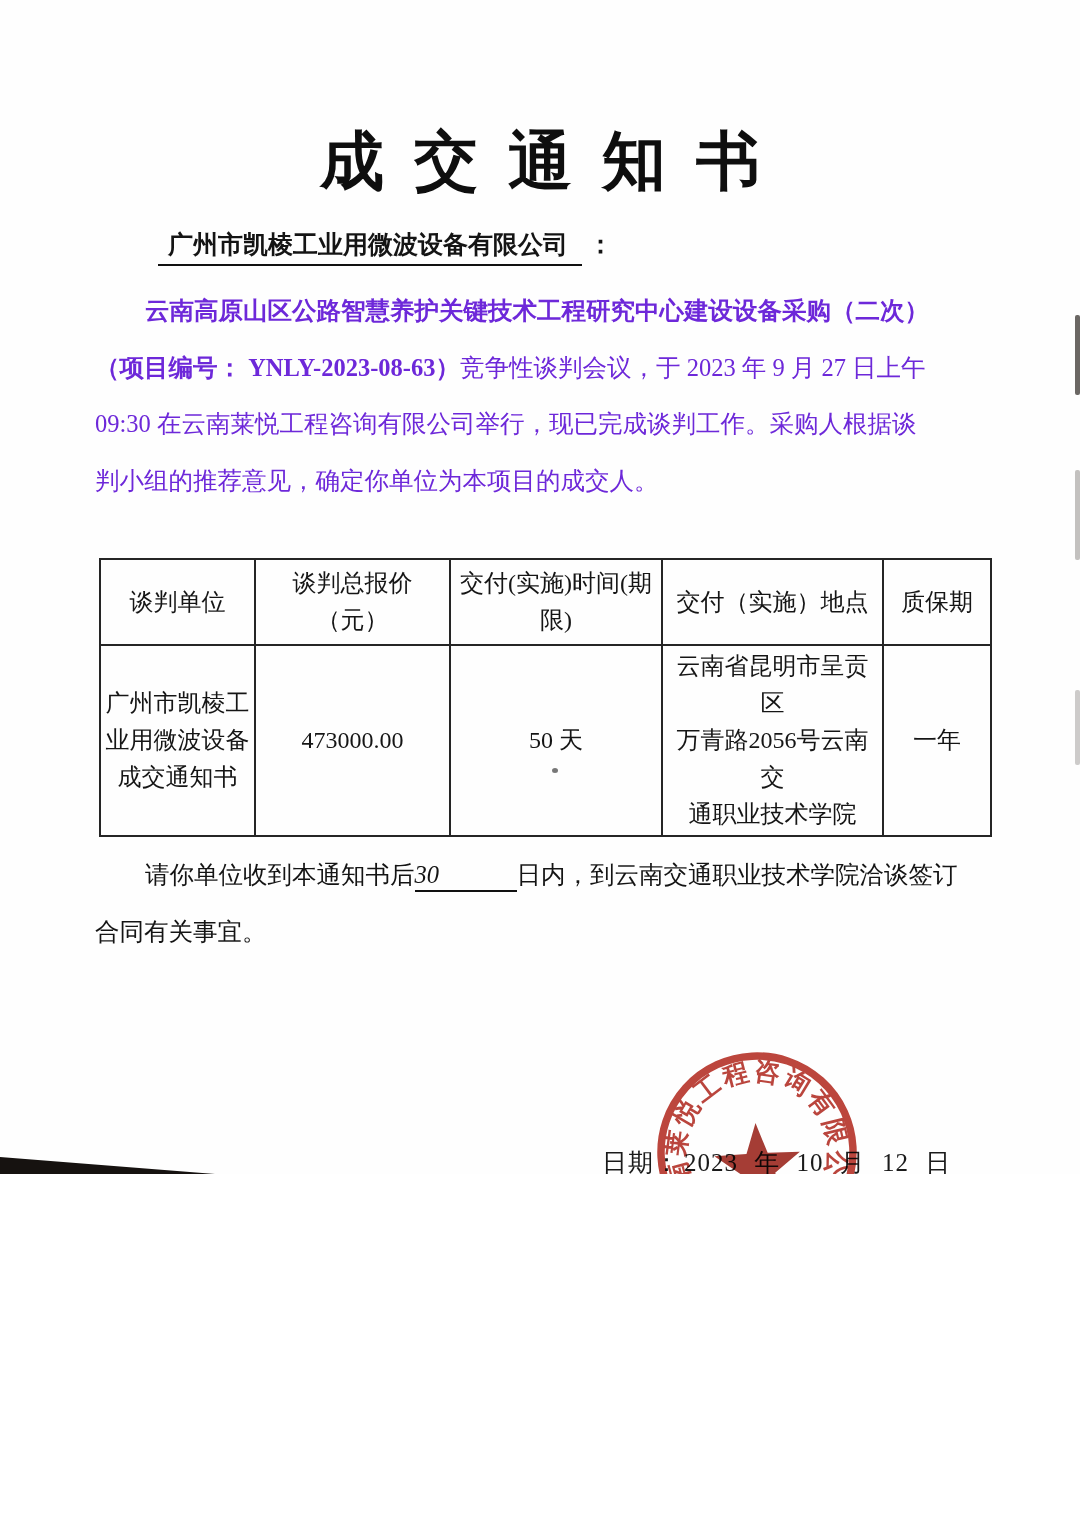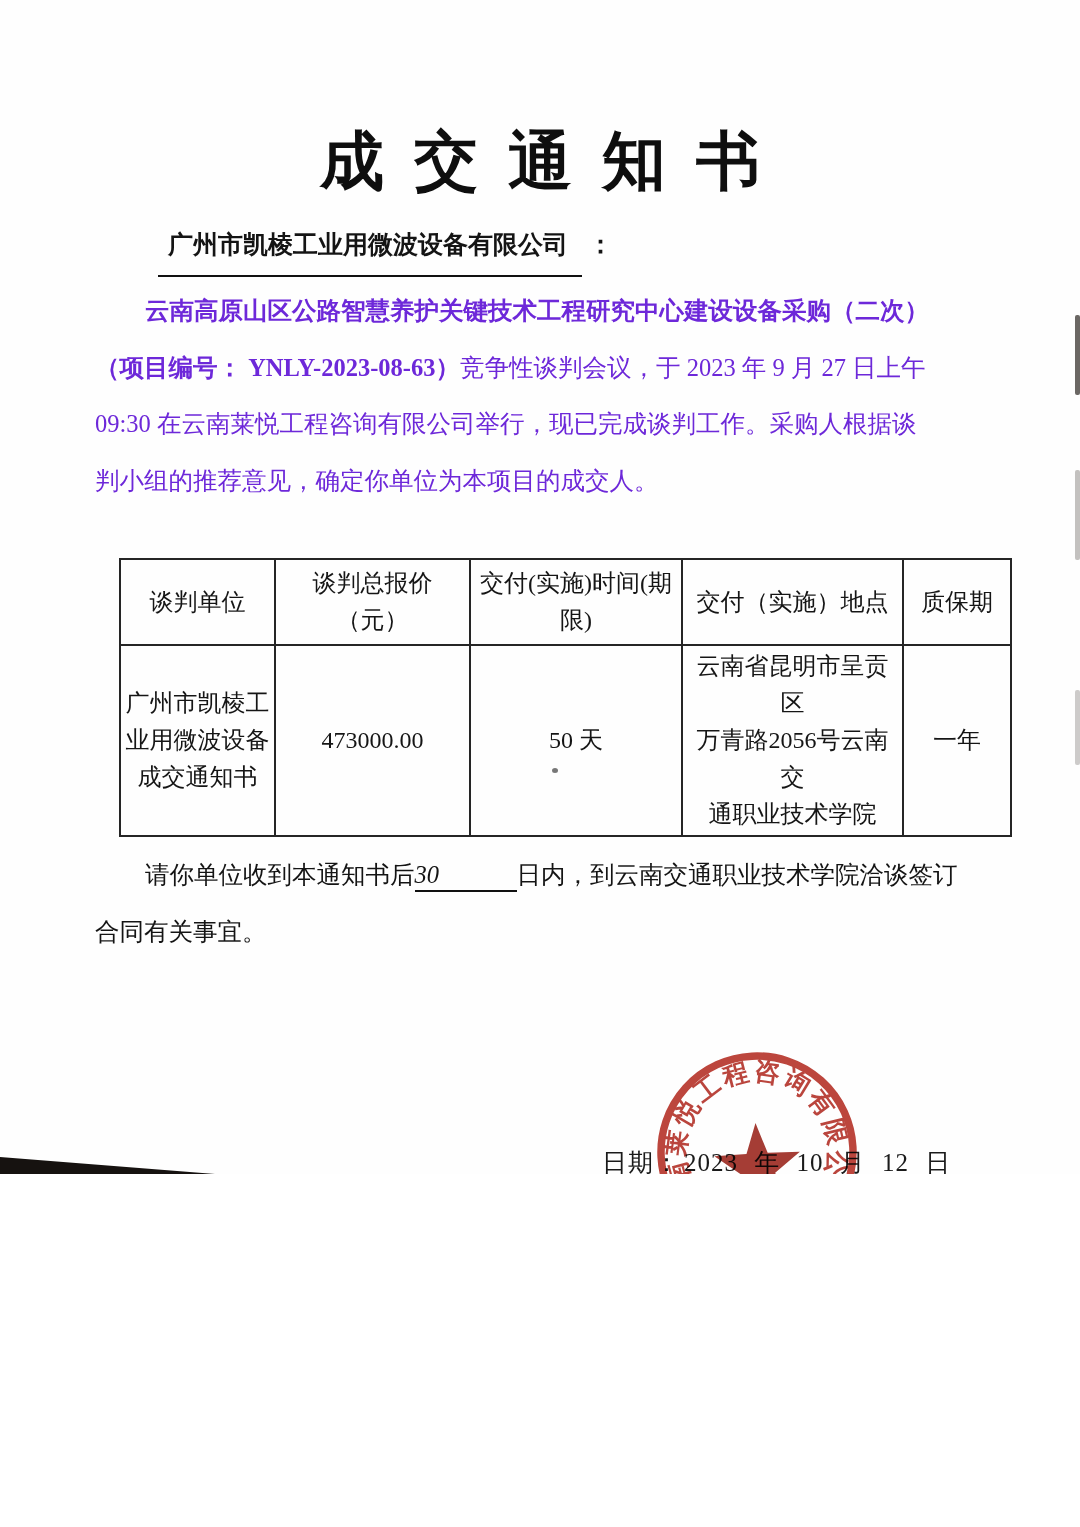--- a/index.html
+++ b/index.html
@@ -30,21 +30,21 @@
   .addressee {
     position: absolute;
     top: 228px; left: 158px;
     font-size: 25px;
     font-weight: 700;
     white-space: nowrap;
   }
   .addressee .name {
     display: inline-block;
     border-bottom: 2.5px solid #111;
-    padding: 0 14px 14px 10px;
+    padding: 0 14px 3px 10px;
   }
   .addressee .colon { margin-left: 6px; }
 
   
   .body-text {
     position: absolute;
     top: 283px; left: 95px; width: 895px;
     font-size: 24.5px;
     color: #6d28d9;
   }
@@ -54,21 +54,20 @@
 
   
   .award-table-wrap {
     position: absolute;
     top: 558px; left: 99px;
   }
   table.award {
     border-collapse: collapse;
     table-layout: fixed;
     background: transparent;
-    margin-left: 20px;
   }
   table.award td {
     border: 2.4px solid #252525;
     text-align: center;
     vertical-align: middle;
     font-size: 24px;
     padding: 2px 2px;
     white-space: pre-line;
     line-height: 37px;
     color: #151515;

